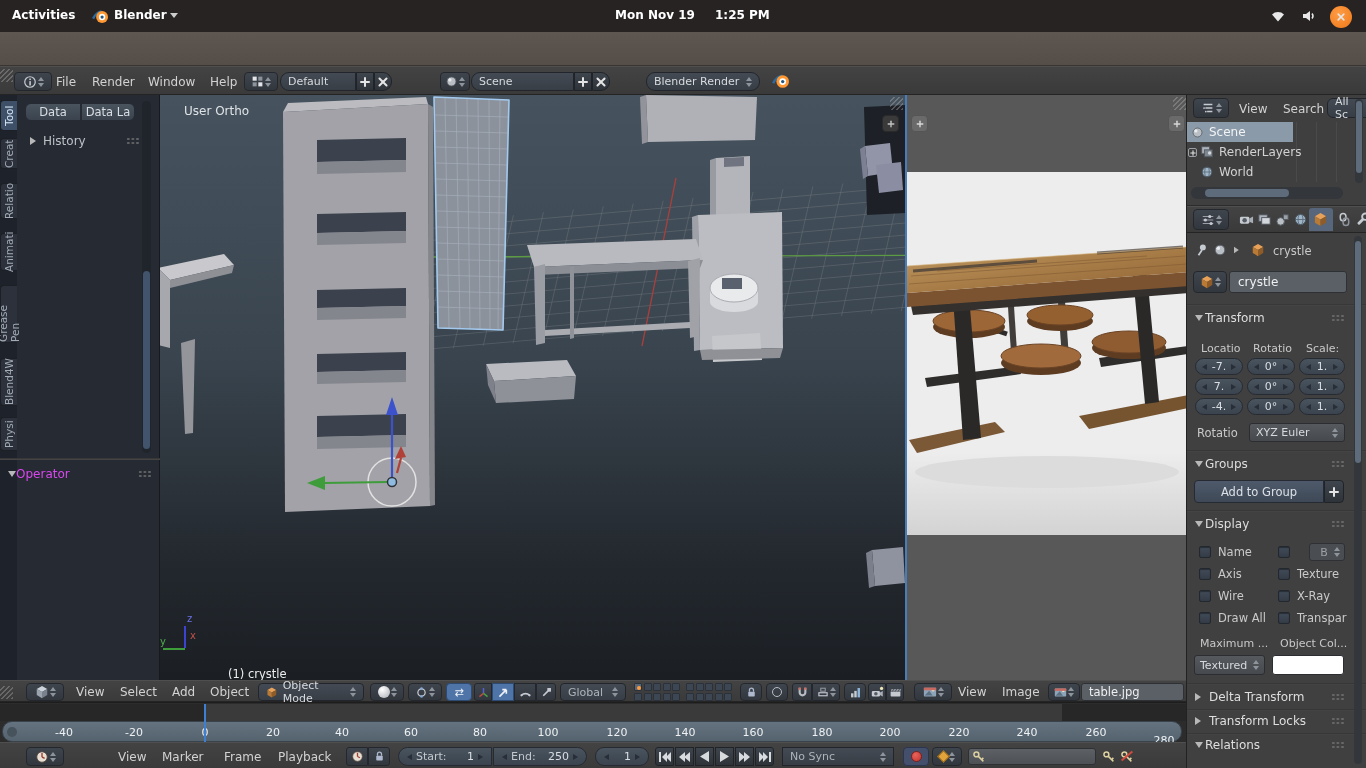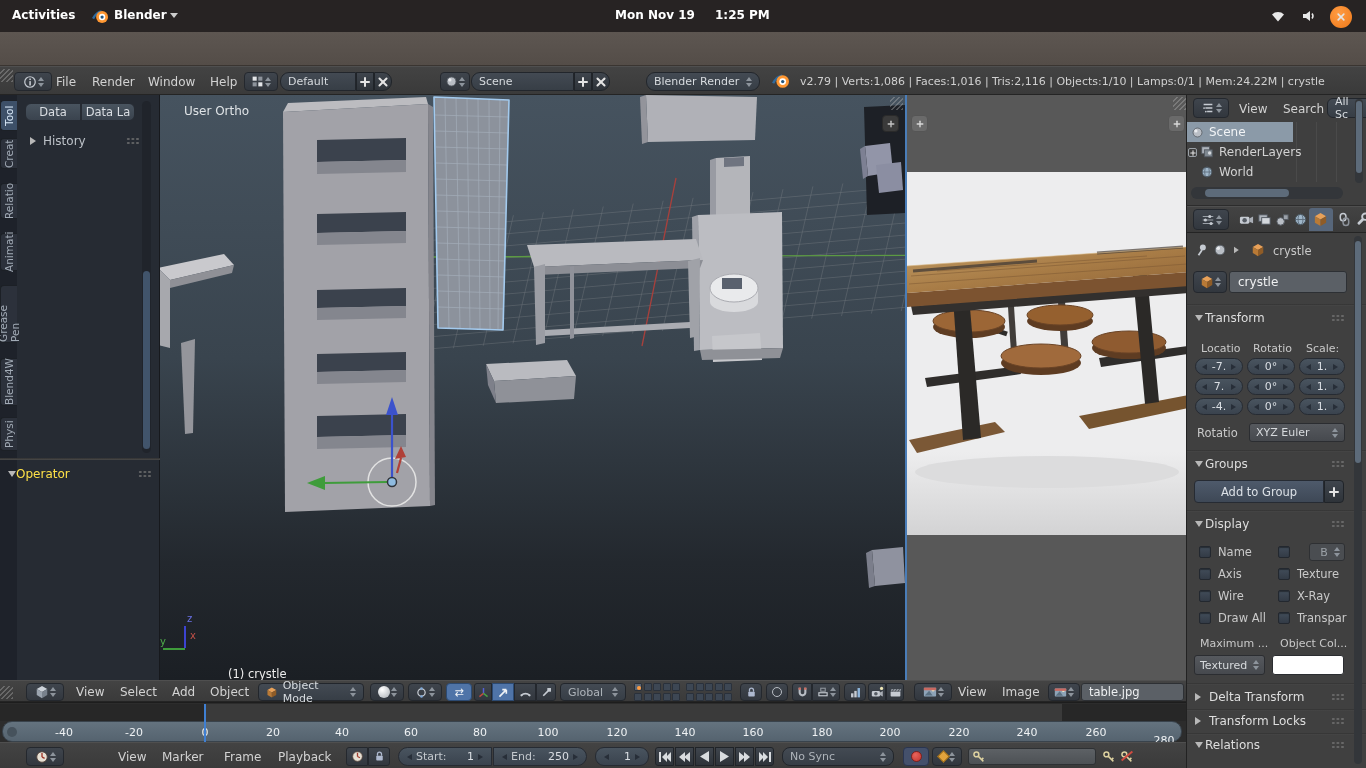--- a/index.html
+++ b/index.html
@@ -281,21 +281,20 @@
   <div class="abs field" style="left:646px;top:5px;width:114px;height:19px">
     <span>Blender Render</span>
     <span class="stp" style="margin-left:auto">
         <i class="u"></i>
         <i class="d"></i>
       </span>
   </div>
   <svg class="i abs" width="18" height="18" style="left:772px;top:5px">
       <use href="#s-blender"></use>
     </svg>
-  <span class="abs small" style="left:800px;top:8px;color:#d0d0d0">v2.79 | Verts:1,086 | Faces:1,016 | Tris:2,116 | Objects:1/10 | Lamps:0/1 | Mem:24.22M | crystle</span>
 </div>
 
 <div class="abs" style="left:0;top:95px;width:160px;height:585px;background:#262b33;border-right:1px solid #17191d">
   <div class="abs" style="left:0;top:0;width:17px;height:585px;background:#1e222a"></div>
   <div class="abs vtab" style="top:5px;height:31px;background:#3d5068;color:#d8e8f8">Tool</div>
   <div class="abs vtab" style="top:43px;height:31px">Creat</div>
   <div class="abs vtab" style="top:88px;height:36px">Relatio</div>
   <div class="abs vtab" style="top:138px;height:38px">Animati</div>
   <div class="abs vtab" style="top:190px;height:58px">Grease Pen</div>
   <div class="abs vtab" style="top:263px;height:48px">Blend4W</div>
@@ -311,21 +310,21 @@
     <span class="caret-r"></span>
     <span class="mtxt" style="margin-left:3px;color:#bcc1c7">History</span>
     <span class="grip" style="margin-left:auto"></span>
   </div>
   <div class="abs" style="left:142px;top:6px;width:9px;height:352px;background:#20242b;border-radius:5px">
     <div class="abs" style="left:1px;top:170px;width:7px;height:178px;background:#41546b;border-radius:4px"></div>
   </div>
   <div class="abs psep" style="left:0;top:363px;width:160px"></div>
   <div class="abs row" style="left:8px;top:371px;width:144px;height:16px">
     <span class="caret-d"></span>
-    <span class="mtxt" style="color:#fde047">Operator</span>
+    <span class="mtxt" style="color:#d946ef">Operator</span>
     <span class="grip" style="margin-left:auto"></span>
   </div>
 </div>
 
 <div class="abs" style="left:160px;top:95px;width:745px;height:585px;overflow:hidden">
   <svg width="745" height="585" viewBox="0 0 745 585">
     <defs>
       <linearGradient id="vpbg" x1="0" y1="0" x2="0" y2="1">
         <stop offset="0" stop-color="#46535f"></stop>
           <stop offset="0.45" stop-color="#39444e"></stop>
@@ -1072,21 +1071,21 @@
           <polygon points="5,0 11,5 5,10" fill="#d8dbde"></polygon>
         </svg>
       </div>
     <div class="abs sq" style="left:755px;top:4px;width:19px;height:19px;border-radius:0 3px 3px 0">
         <svg class="i" width="12" height="10">
           <polygon points="0,0 5,5 0,10" fill="#d8dbde"></polygon>
           <polygon points="4,0 9,5 4,10" fill="#d8dbde"></polygon>
           <rect x="10" y="0" width="2" height="10" fill="#d8dbde"></rect>
         </svg>
       </div>
-    <div class="abs field" style="left:782px;top:4px;width:112px;height:19px;border-radius:8px">
+    <div class="abs field" style="left:782px;top:4px;width:112px;height:19px;border-radius:0">
       <span style="color:#aeb4ba">No Sync</span>
       <span class="stp" style="margin-left:auto">
           <i class="u"></i>
           <i class="d"></i>
         </span>
     </div>
     <div class="abs icobtn" style="left:903px;top:4px;width:26px;height:19px;background:#44506b;border-color:#2a3550">
       <div style="width:11px;height:11px;border-radius:50%;background:radial-gradient(circle at 38% 32%,#e8645c,#c4342e);border:1px solid #7e201c"></div>
     </div>
     <div class="abs icobtn" style="left:932px;top:4px;width:30px;height:19px">

